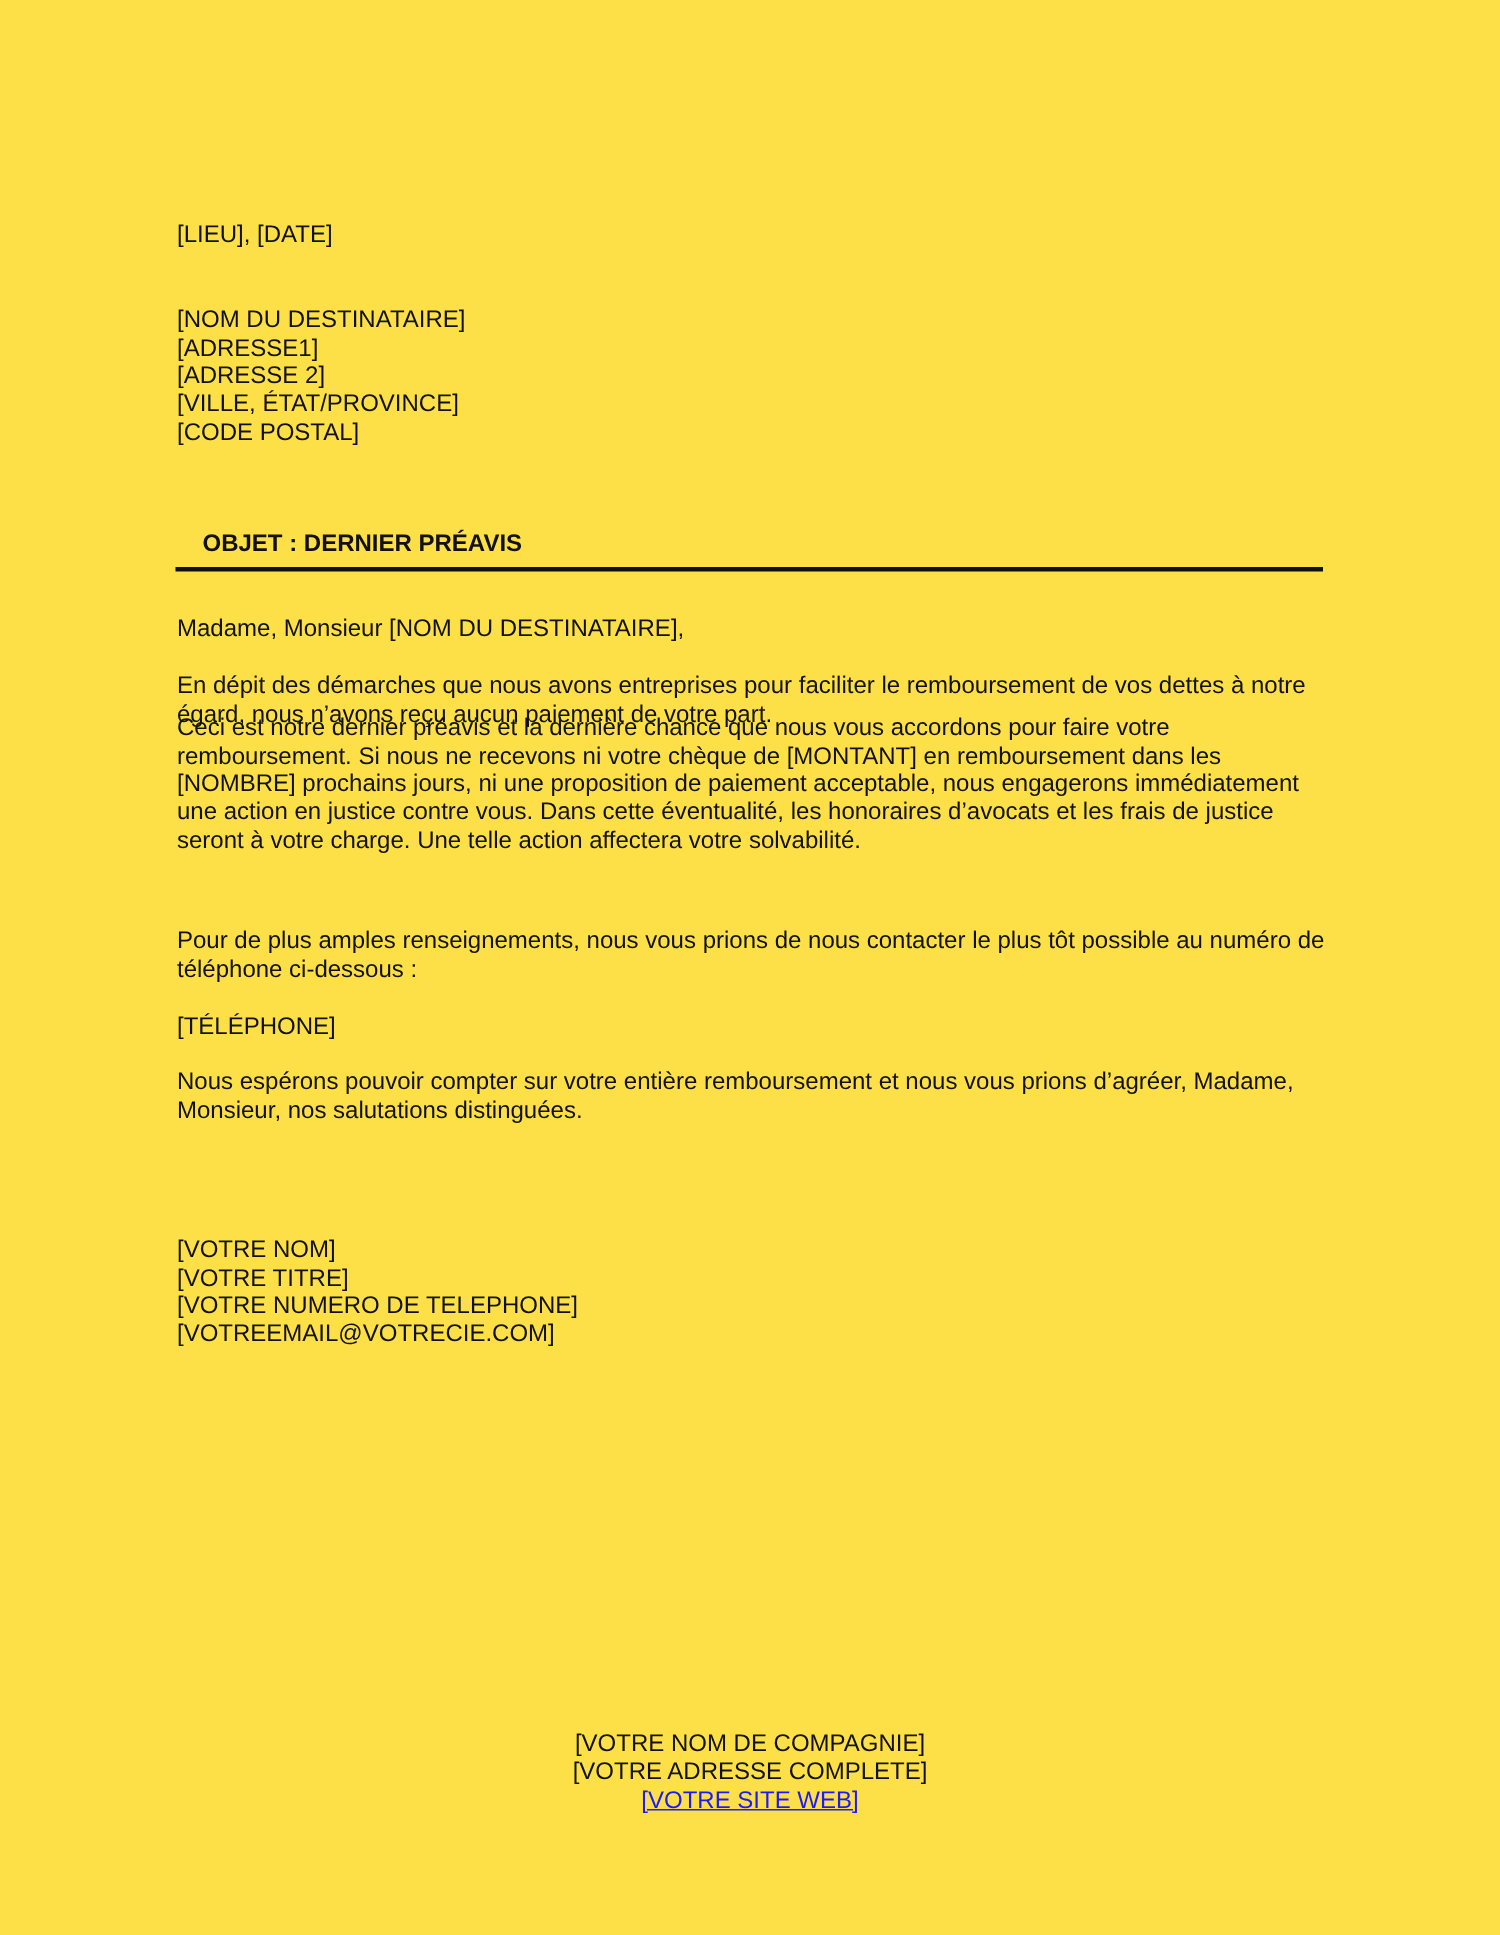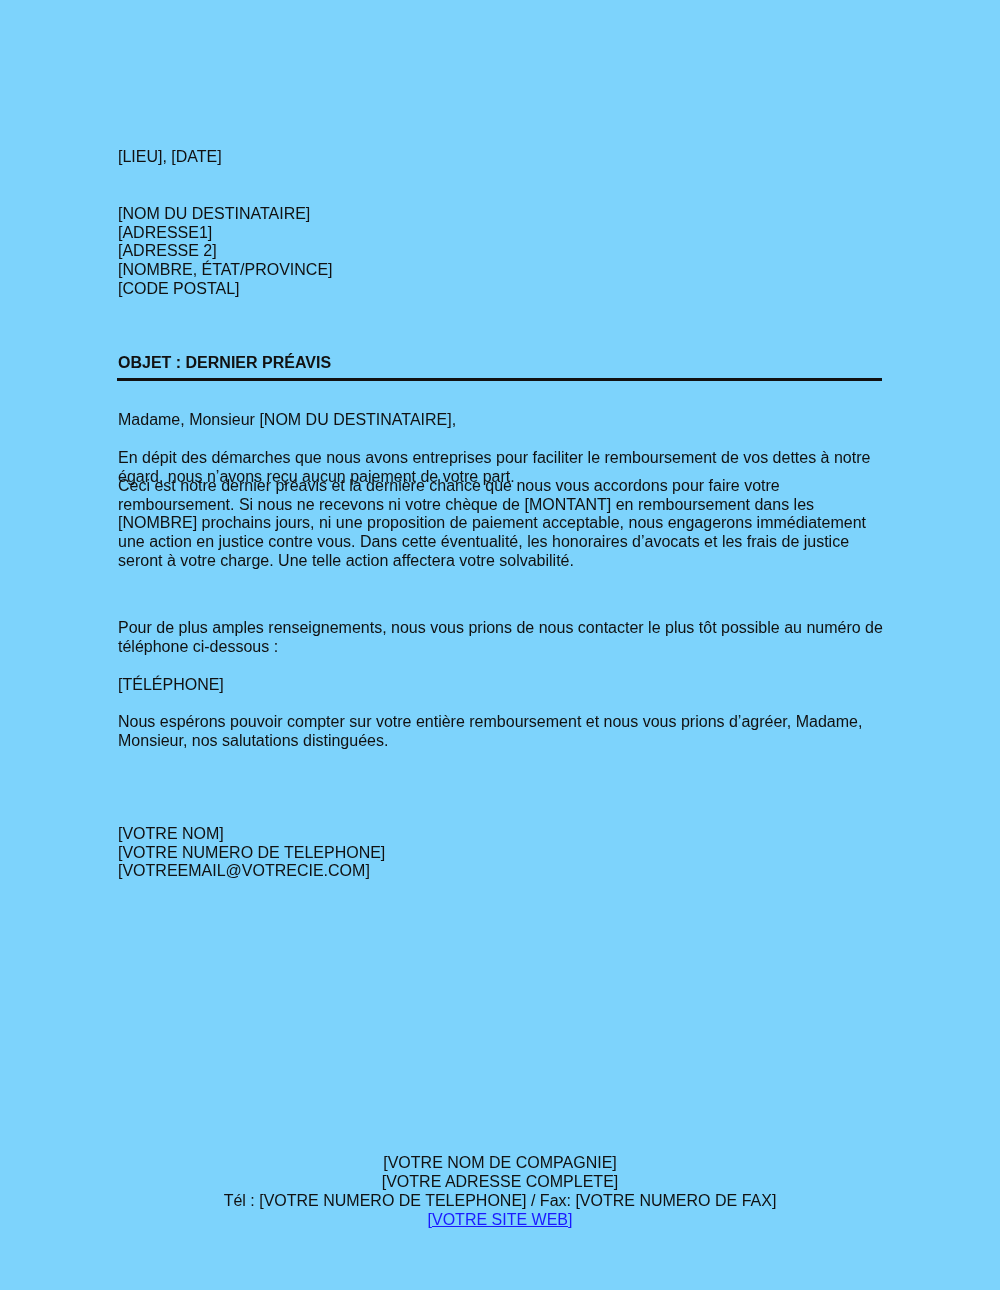--- a/index.html
+++ b/index.html
@@ -14,33 +14,33 @@
       overflow: hidden;
       font-family: "Liberation Sans", sans-serif;
       font-size: 16px;
       color: #111111;
     }
     .page {
       position: absolute;
       left: 0; top: 0;
       width: 1000px;
       height: 1290px;
-      background: #7dd3fc;
+      background: #fde047;
     }
     .block {
       position: absolute;
       left: 118px;
       width: 770px;
       line-height: 18.7px;
     }
     .line { display: block; white-space: nowrap; }
     .para { display: block; white-space: normal; }
     .subject {
       position: absolute;
-      left: 118px;
+      left: 135px;
       top: 354px;
       font-weight: bold;
       font-size: 16px;
       line-height: 18.7px;
     }
     .rule {
       position: absolute;
       left: 117px;
       top: 378px;
       width: 765px;
@@ -67,21 +67,21 @@
 <div class="page">
 
   <div class="block" style="top:148px;">
     <span class="line">[LIEU], [DATE]</span>
   </div>
 
   <div class="block" style="top:205px;">
     <span class="line">[NOM DU DESTINATAIRE]</span>
     <span class="line">[ADRESSE1]</span>
     <span class="line">[ADRESSE 2]</span>
-    <span class="line">[NOMBRE, ÉTAT/PROVINCE]</span>
+    <span class="line">[VILLE, ÉTAT/PROVINCE]</span>
     <span class="line">[CODE POSTAL]</span>
   </div>
 
   <div class="subject">OBJET : DERNIER PRÉAVIS</div>
   <div class="rule"></div>
 
   <div class="block" style="top:411px;">
     <span class="line">Madame, Monsieur [NOM DU DESTINATAIRE],</span>
   </div>
 
@@ -100,24 +100,24 @@
   <div class="block" style="top:619px; width:770px;">
     <span class="para">Pour de plus amples renseignements, nous vous prions de nous contacter le plus tôt possible au numéro de téléphone ci-dessous :</span>
   </div>
 
   <div class="block" style="top:713px; width:760px;">
     <span class="para">Nous espérons pouvoir compter sur votre entière remboursement et nous vous prions d’agréer, Madame, Monsieur, nos salutations distinguées.</span>
   </div>
 
   <div class="block" style="top:825px;">
     <span class="line">[VOTRE NOM]</span>
+    <span class="line">[VOTRE TITRE]</span>
     <span class="line">[VOTRE NUMERO DE TELEPHONE]</span>
     <span class="line">[VOTREEMAIL@VOTRECIE.COM]</span>
   </div>
 
   <div class="footer">
     <div>[VOTRE NOM DE COMPAGNIE]</div>
     <div>[VOTRE ADRESSE COMPLETE]</div>
-    <div>Tél : [VOTRE NUMERO DE TELEPHONE] / Fax: [VOTRE NUMERO DE FAX]</div>
     <div><span class="link">[VOTRE SITE WEB]</span></div>
   </div>
 
 </div>
 
 </body></html>

